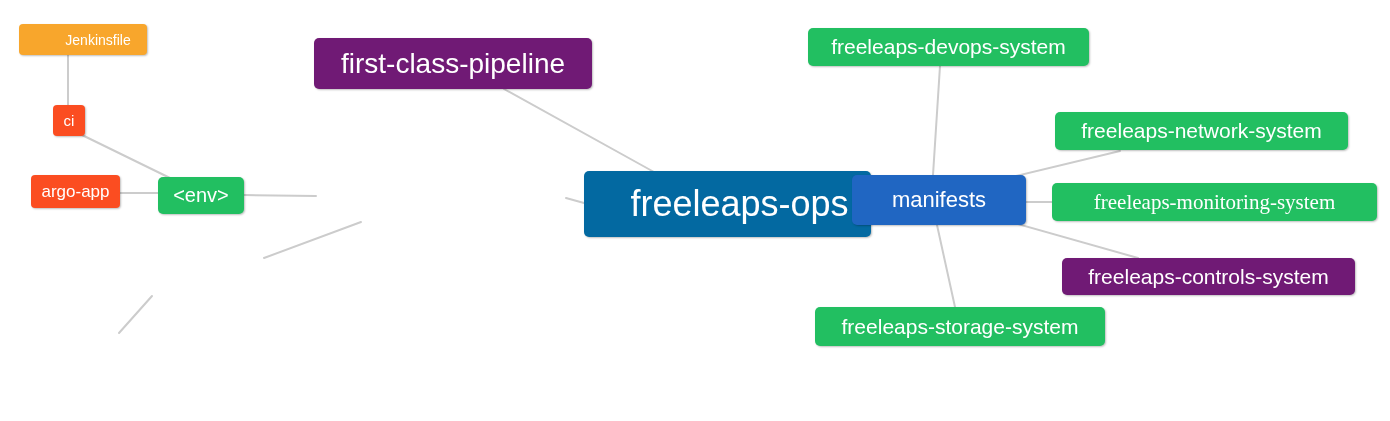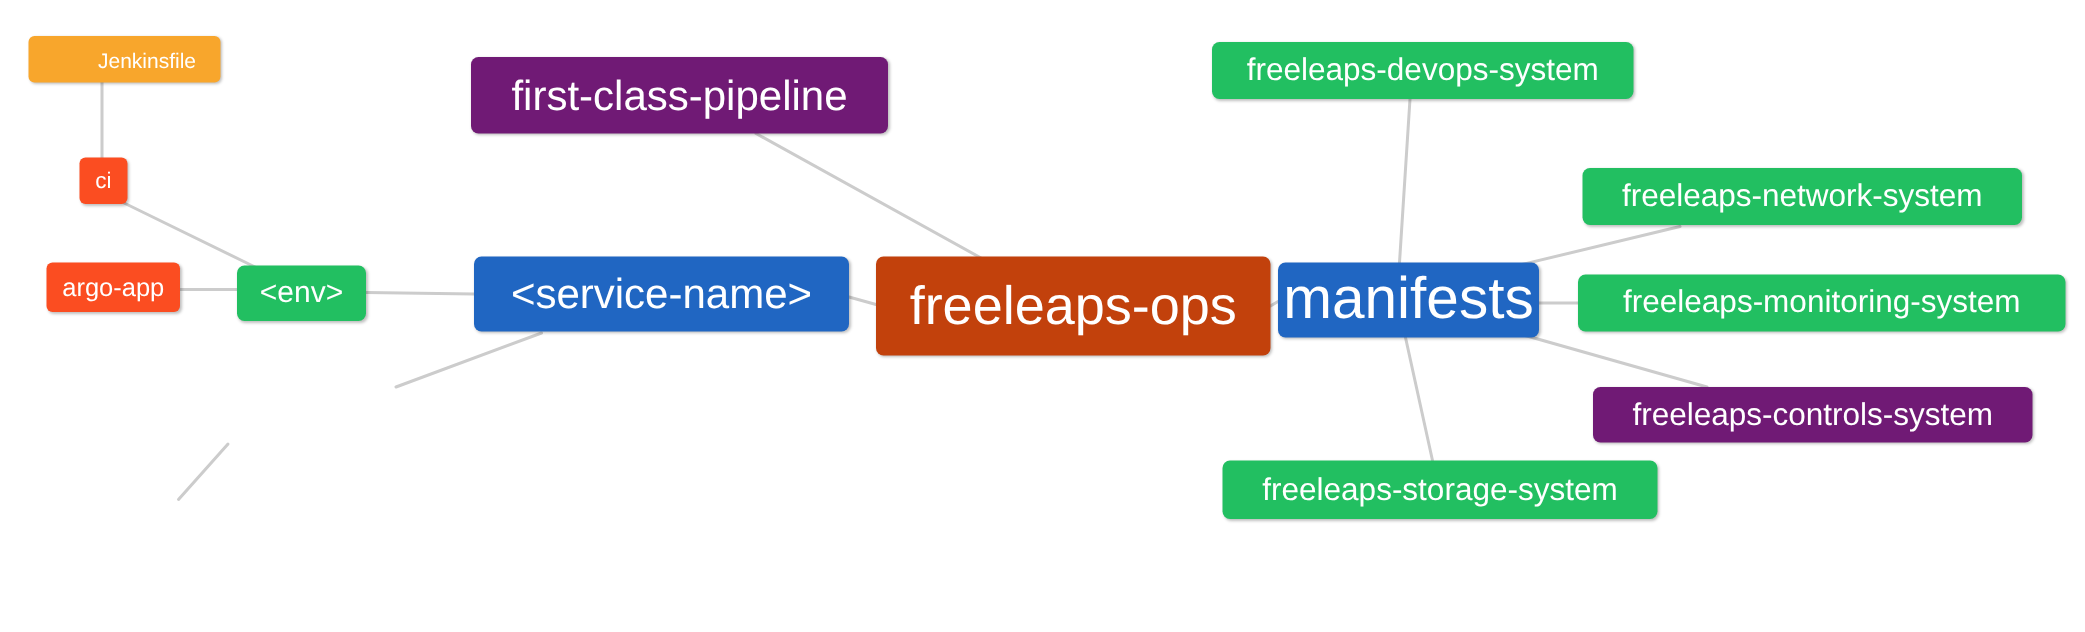--- a/index.html
+++ b/index.html
@@ -24,24 +24,24 @@
     white-space: nowrap;
     z-index: 2;
   }
   .n-jenkinsfile          { left: 19px;   top: 24px;  width: 98px;  height: 31px; font-size: 14px; border-radius: 4px; }
   .n-ci                   { left: 53px;   top: 105px; width: 32px;  height: 31px; font-size: 15px; border-radius: 4px; }
   .n-argo-app             { left: 31px;   top: 175px; width: 89px;  height: 33px; font-size: 17px; border-radius: 4px; }
   .n-env                  { left: 158px;  top: 177px; width: 86px;  height: 37px; font-size: 20px; }
   .n-first-class-pipeline { left: 314px;  top: 38px;  width: 278px; height: 51px; font-size: 28px; }
   .n-service-name         { left: 316px;  top: 171px; width: 250px; height: 50px; font-size: 28px; }
   .n-freeleaps-ops        { left: 584px;  top: 171px; width: 263px; height: 66px; font-size: 36px; }
-  .n-manifests            { left: 852px;  top: 175px; width: 174px; height: 50px; font-size: 39px; }
+  .n-manifests            { left: 852px;  top: 175px; width: 174px; height: 50px; font-size: 22px; }
   .n-devops               { left: 808px;  top: 28px;  width: 281px; height: 38px; font-size: 21px; }
   .n-network              { left: 1055px; top: 112px; width: 293px; height: 38px; font-size: 21px; }
-  .n-monitoring           { left: 1052px; top: 183px; width: 325px; height: 38px; font-size: 21px; }
+  .n-monitoring           { left: 1052px; top: 183px; width: 325px; height: 38px; font-size: 21px; font-family: Liberation Serif, serif; }
   .n-controls             { left: 1062px; top: 258px; width: 293px; height: 37px; font-size: 21px; }
   .n-storage              { left: 815px;  top: 307px; width: 290px; height: 39px; font-size: 21px; }
   .n-helm-pkg             { left: 147px;  top: 258px; width: 118px; height: 37px; font-size: 21px; }
   .n-values-yaml          { left: 11px;   top: 333px; width: 167px; height: 35px; border-radius: 4px; font-size: 17px; }
 </style>
 </head>
 <body>
 
 <div class="canvas">
 
@@ -60,22 +60,21 @@
     <line x1="1010" y1="202" x2="1052" y2="202"></line>
     <line x1="1011" y1="222" x2="1138" y2="258"></line>
     <line x1="937" y1="225" x2="955" y2="307"></line>
   </svg>
 
   <div class="node n-jenkinsfile" style="background-color: rgb(248, 166, 44); padding-left: 30px;">Jenkinsfile</div>
   <div class="node n-ci" style="background-color: rgb(251, 77, 33);">ci</div>
   <div class="node n-argo-app" style="background-color: rgb(251, 77, 33);">argo-app</div>
   <div class="node n-env" style="background-color: rgb(34, 191, 97);">&lt;env&gt;</div>
   <div class="node n-first-class-pipeline" style="background-color: #701a75;">first-class-pipeline</div>
-  <div class="node n-service-name" style="background-color: rgb(32, 102, 194);">&lt;service-name&gt;</div>
-  <div class="node n-freeleaps-ops" style="background-color: #c2410c;">freeleaps-ops</div>
+  <div class="node n-freeleaps-ops" style="background-color: #0369a1; padding-left: 24px;">freeleaps-ops</div>
   <div class="node n-manifests" style="background-color: rgb(32, 102, 194);">manifests</div>
   <div class="node n-devops" style="background-color: rgb(34, 191, 97);">freeleaps-devops-system</div>
   <div class="node n-network" style="background-color: rgb(34, 191, 97);">freeleaps-network-system</div>
   <div class="node n-monitoring" style="background-color: rgb(34, 191, 97);">freeleaps-monitoring-system</div>
   <div class="node n-controls" style="background-color: #701a75;">freeleaps-controls-system</div>
   <div class="node n-storage" style="background-color: rgb(34, 191, 97);">freeleaps-storage-system</div>
 
 </div>
 
 </body></html>

